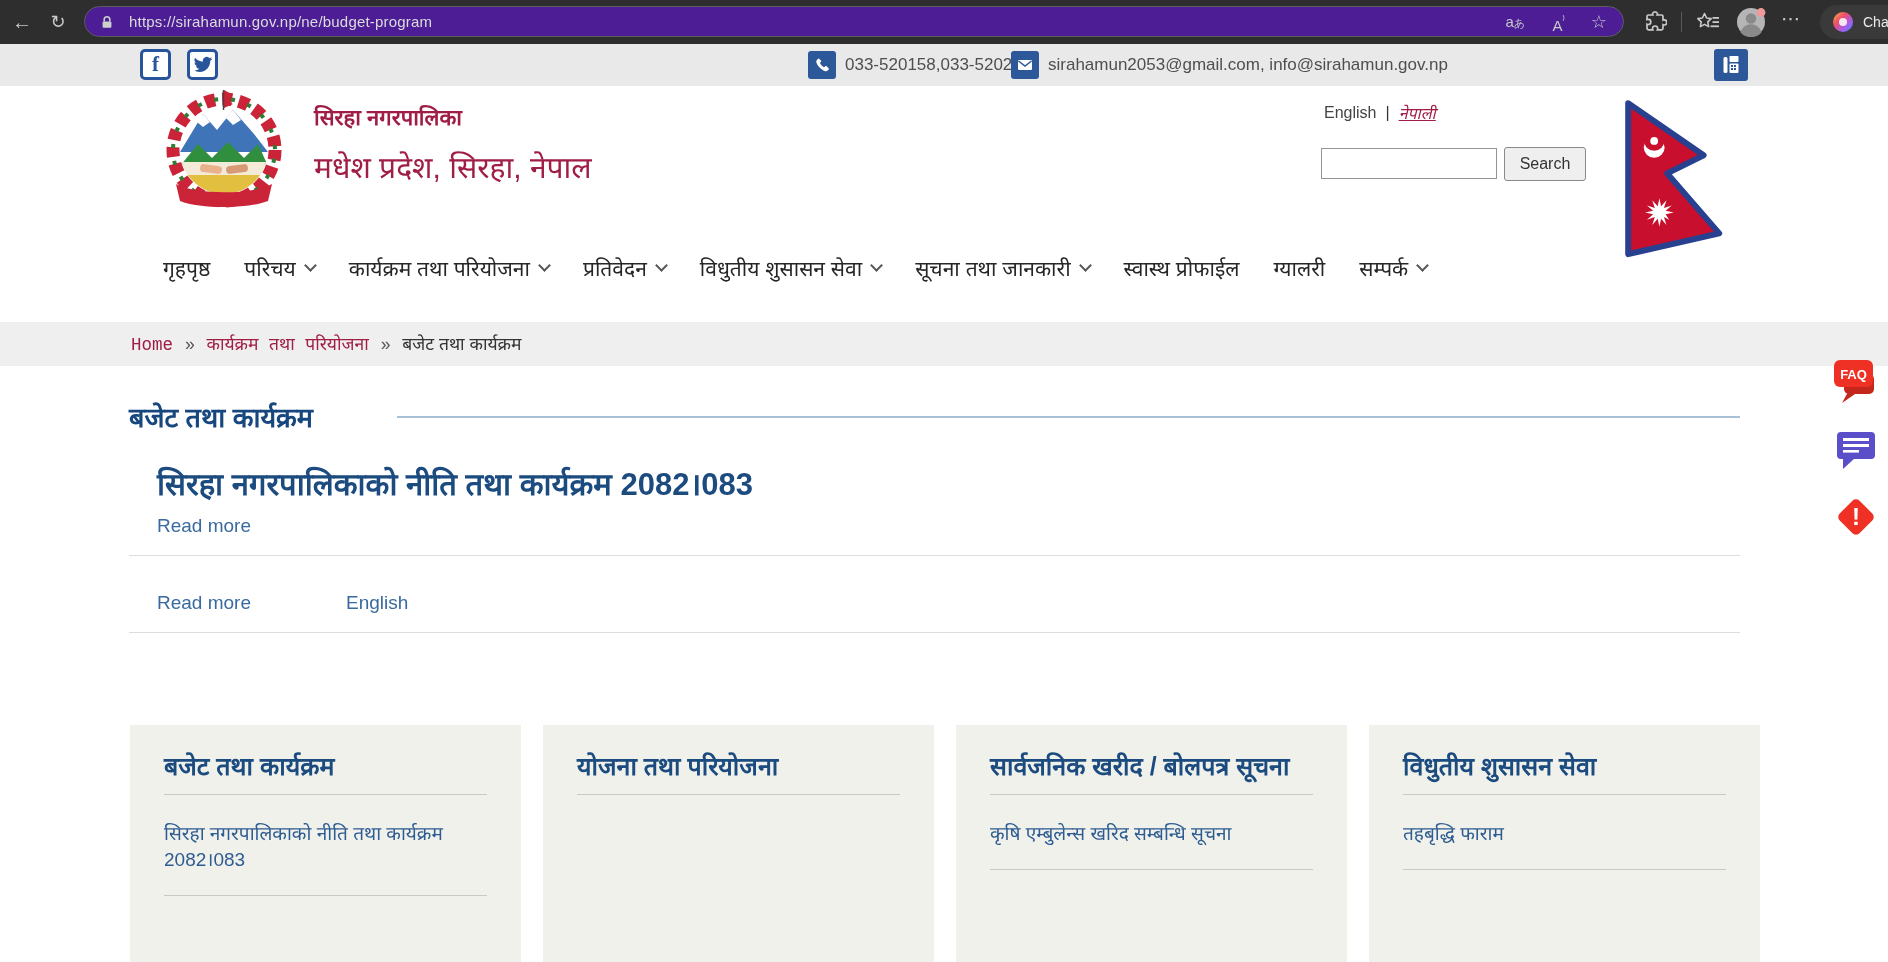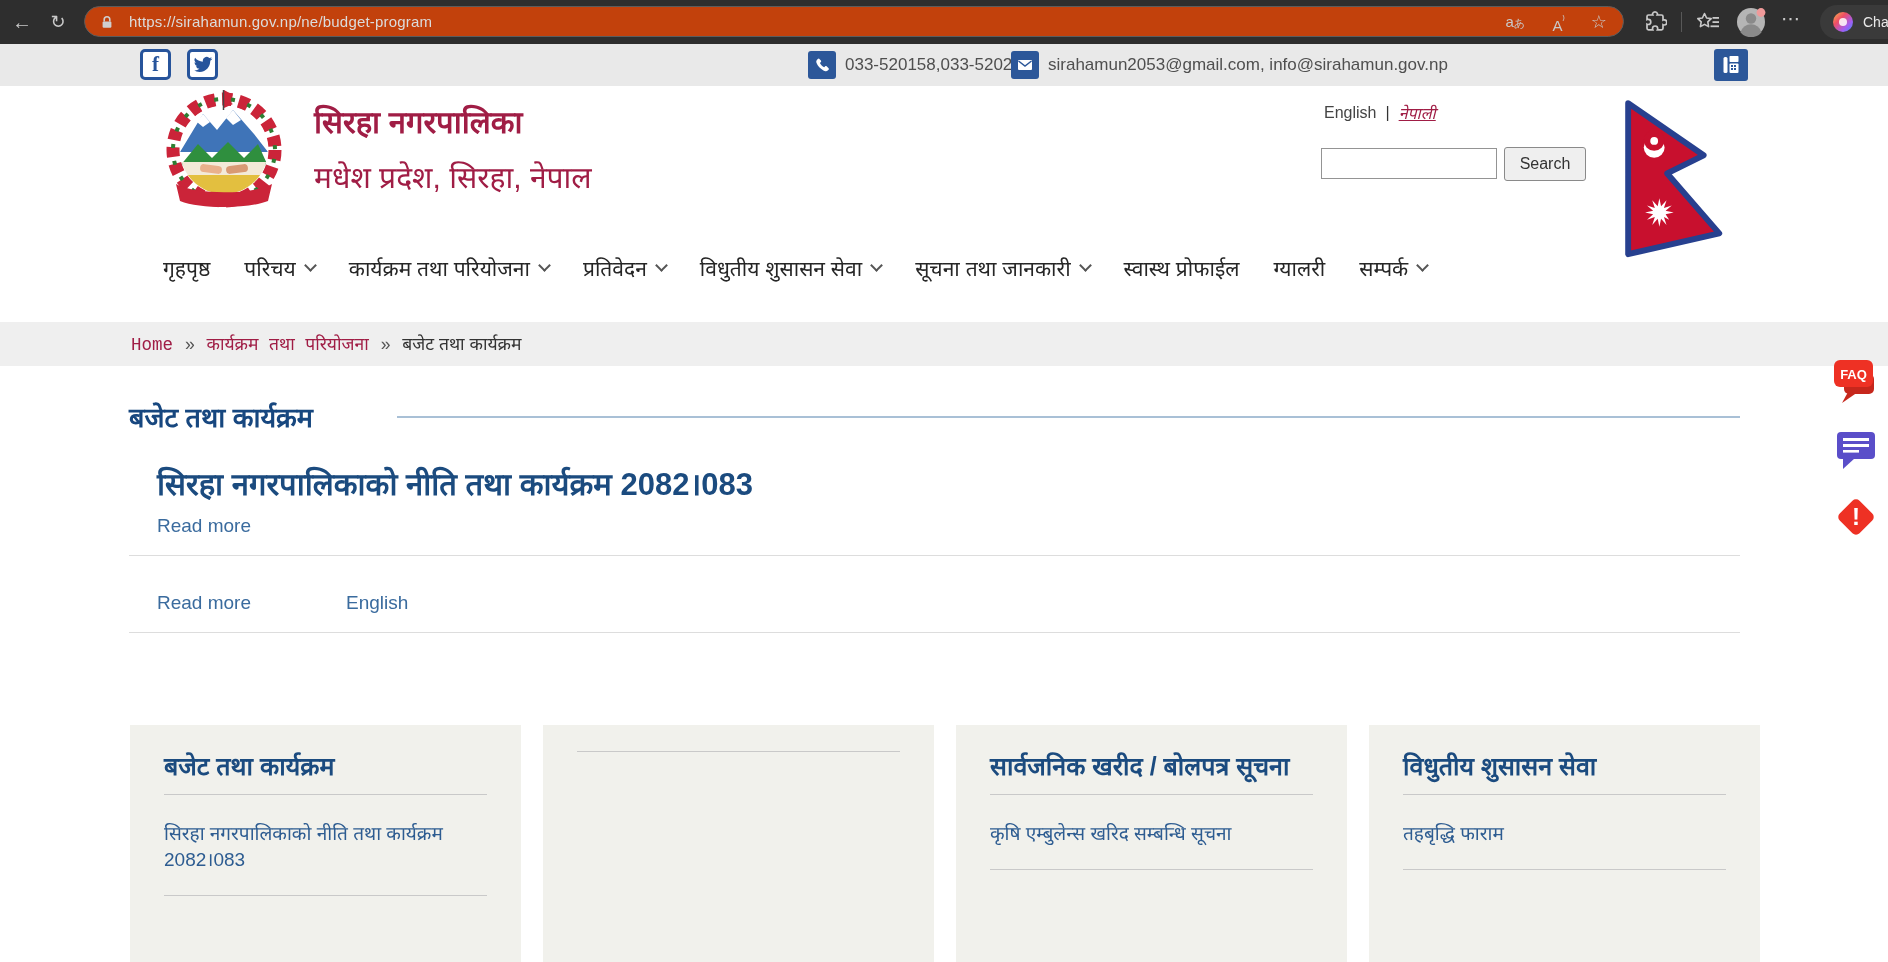--- a/index.html
+++ b/index.html
@@ -8,21 +8,21 @@
     width:1888px; height:962px; position:relative; overflow:hidden;
     background:#fff; font-family:"Liberation Sans", sans-serif;
   }
   a { text-decoration:none; cursor:pointer; }
 
   
   .chrome { position:absolute; top:0; left:0; width:1888px; height:44px; background:#2e2e2e; z-index:50; }
   .chrome-btn { position:absolute; top:8px; width:28px; height:28px; color:#c9c9c9; font-size:20px; line-height:28px; text-align:center; cursor:pointer; }
   #back-btn { left:8px; }
   #refresh-btn { left:44px; font-size:18px; }
-  .urlbar { position:absolute; left:84px; top:6px; width:1540px; height:31px; background:#c2410c; border:1px solid #5c5c5c; border-radius:17px; }
+  .urlbar { position:absolute; left:84px; top:6px; width:1540px; height:31px; background:#4c1d95; border:1px solid #5c5c5c; border-radius:17px; }
   .lock-wrap { position:absolute; left:15px; top:8px; }
   .url-text { position:absolute; left:44px; top:6px; font-size:15px; color:#dcdcdc; letter-spacing:.2px; white-space:nowrap; }
   .pill-ic { position:absolute; color:#c9c9c9; font-size:15px; cursor:pointer; }
   #translate-ic { right:98px; top:6px;text-align:right; }
   #translate-ic .small { font-size:11px; }
   #readaloud-ic { right:58px; top:6px; }
   #readaloud-ic .mark { font-size:11px; vertical-align:super; }
   #favstar-ic { right:16px; top:4px; font-size:18px; }
   #extensions-ic { position:absolute; left:1643px; top:9px; cursor:pointer; }
   #chrome-divider { position:absolute; left:1681px; top:12px; width:1px; height:20px; background:#585858; }
@@ -41,21 +41,21 @@
   #mail-ic  { left:1011px; }
   #fax-ic   { left:1714px; top:5px; width:34px; height:32px; }
   .contact-txt { position:absolute; top:11px; font-size:17px; color:#4f4f4f; white-space:nowrap; }
   #phone-txt { left:845px; }
   #mail-txt  { left:1048px; }
 
   
   .header { position:absolute; top:86px; left:0; width:1888px; height:236px; background:#fff; }
   #logo { position:absolute; left:153px; top:2px; }
   .sitetitle { position:absolute; left:314px; top:20px; color:#a01d45; }
-  .sitetitle .t1 { font-size:31px; font-weight:bold; line-height:1.1; }
+  .sitetitle .t1 { font-size:22px; font-weight:bold; line-height:1.1; }
   .sitetitle .t2 { font-size:30px; margin-top:16px; }
   .langrow { position:absolute; left:1324px; top:16px; display:flex; align-items:center; gap:9px; font-size:16px; color:#333; }
   .langrow .sep { color:#333; }
   .langrow .np { color:#a01d45; text-decoration:underline;font-style:italic; }
   .langrow .en { color:#444; }
   #search-input { position:absolute; left:1321px; top:62px; width:176px; height:31px; border:1px solid #949494; background:#fff; font-size:15px; padding:0 8px; }
   #search-btn { position:absolute; left:1504px; top:61px; width:82px; height:34px; background:#efefef; border:1px solid #8a8a8a; border-radius:3px; font-size:16px; color:#333; cursor:pointer; font-family:"Liberation Sans",sans-serif; }
   #flag { position:absolute; left:1617px; top:12px; }
 
   .nav { position:absolute; left:163px; top:168px; display:flex; gap:34px; align-items:center; }
@@ -307,20 +307,21 @@
 
   <div class="cards">
     <div class="card">
       <div class="ctitle">बजेट तथा कार्यक्रम</div>
       <div class="rule"></div>
       <ul>
           <li><a>सिरहा नगरपालिकाको नीति तथा कार्यक्रम 2082।083</a></li>
         </ul>
     </div>
     <div class="card">
+      <div class="ctitle">योजना तथा परियोजना</div>
       <div class="rule"></div>
     </div>
     <div class="card">
       <div class="ctitle">सार्वजनिक खरीद / बोलपत्र सूचना</div>
       <div class="rule"></div>
       <ul>
           <li><a>कृषि एम्बुलेन्स खरिद सम्बन्धि सूचना</a></li>
         </ul>
     </div>
     <div class="card">

